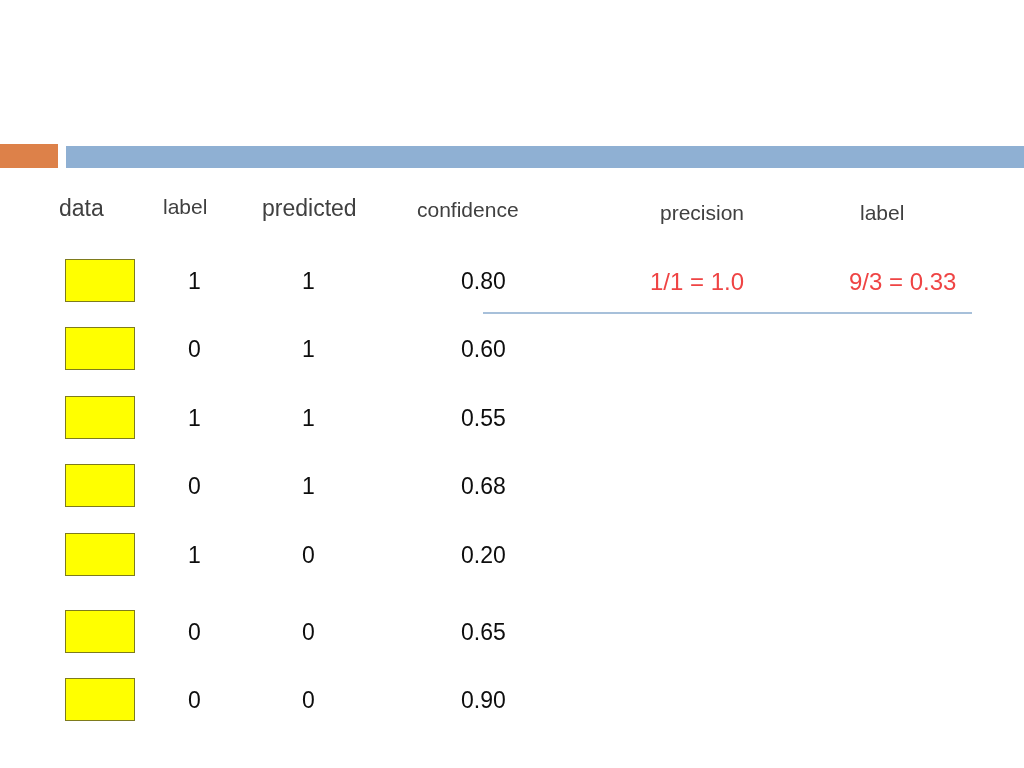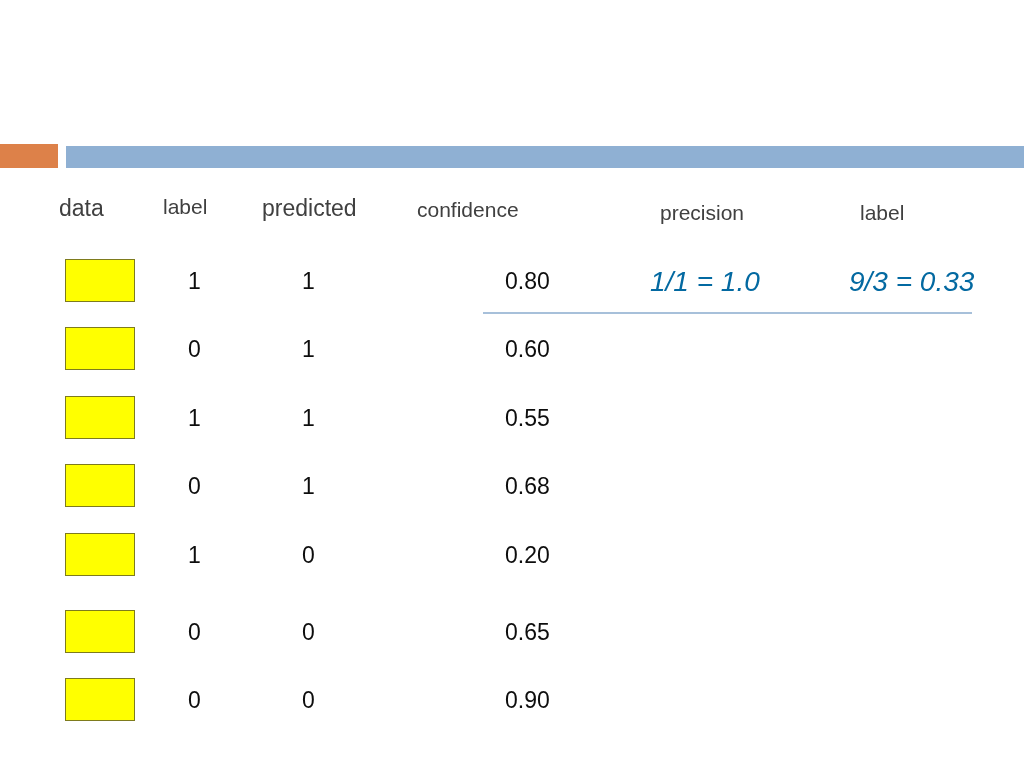--- a/index.html
+++ b/index.html
@@ -92,29 +92,28 @@
 
   .cell {
     position: absolute;
     color: #0d0d0d;
     font-size: 23px;
     line-height: 28px;
     white-space: nowrap;
   }
   .cell-label      { left: 188px; top: 8px; }
   .cell-predicted  { left: 302px; top: 8px; }
-  .cell-confidence { left: 461px; top: 8px; margin-left: 44px; }
+  .cell-confidence { left: 461px; top: 8px; }
 
   .cell-formula {
     position: absolute;
-    color: #0369a1;
-    font-size: 28px;
+    color: #ef4444;
+    font-size: 24px;
     line-height: 28px;
     white-space: nowrap;
-    font-style: italic;
   }
   .cell-precision { left: 650px; top: 9px; }
   .cell-recall    { left: 849px; top: 9px; }
 
   
   #metric-divider {
     position: absolute;
     left: 483px;
     top: 312px;
     width: 489px;

